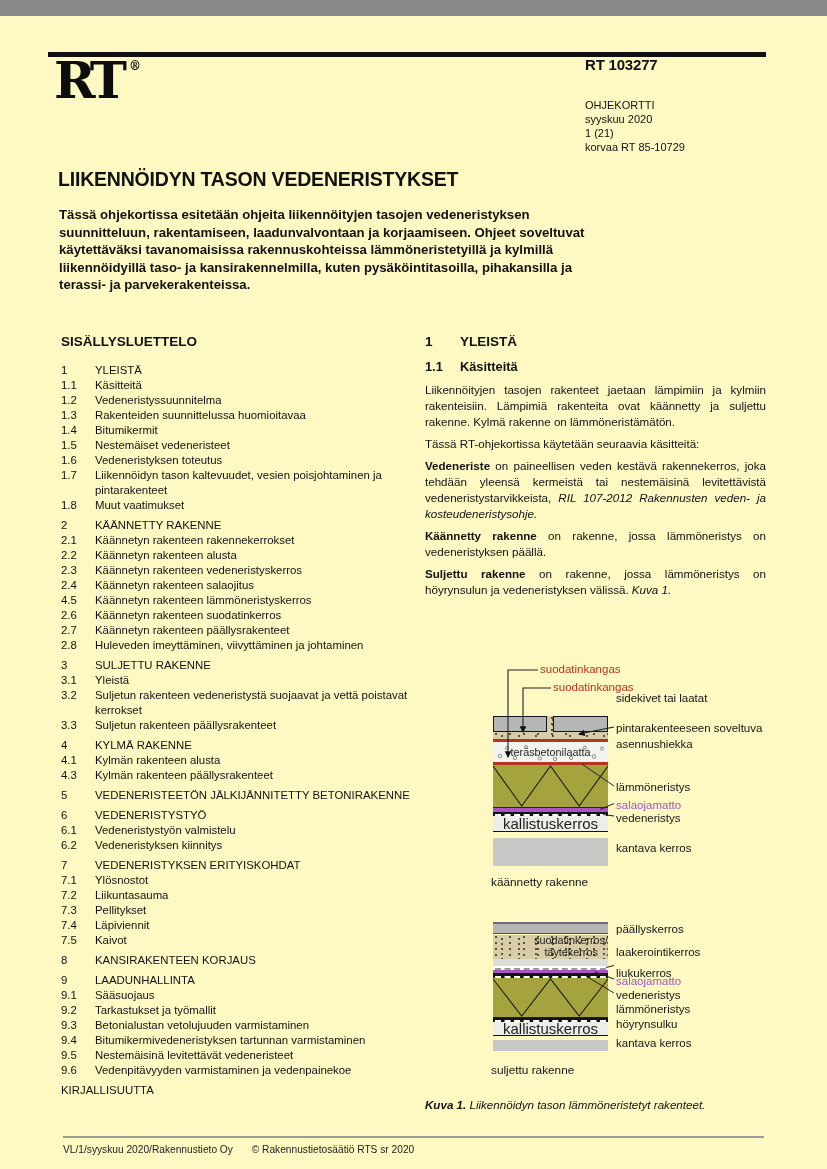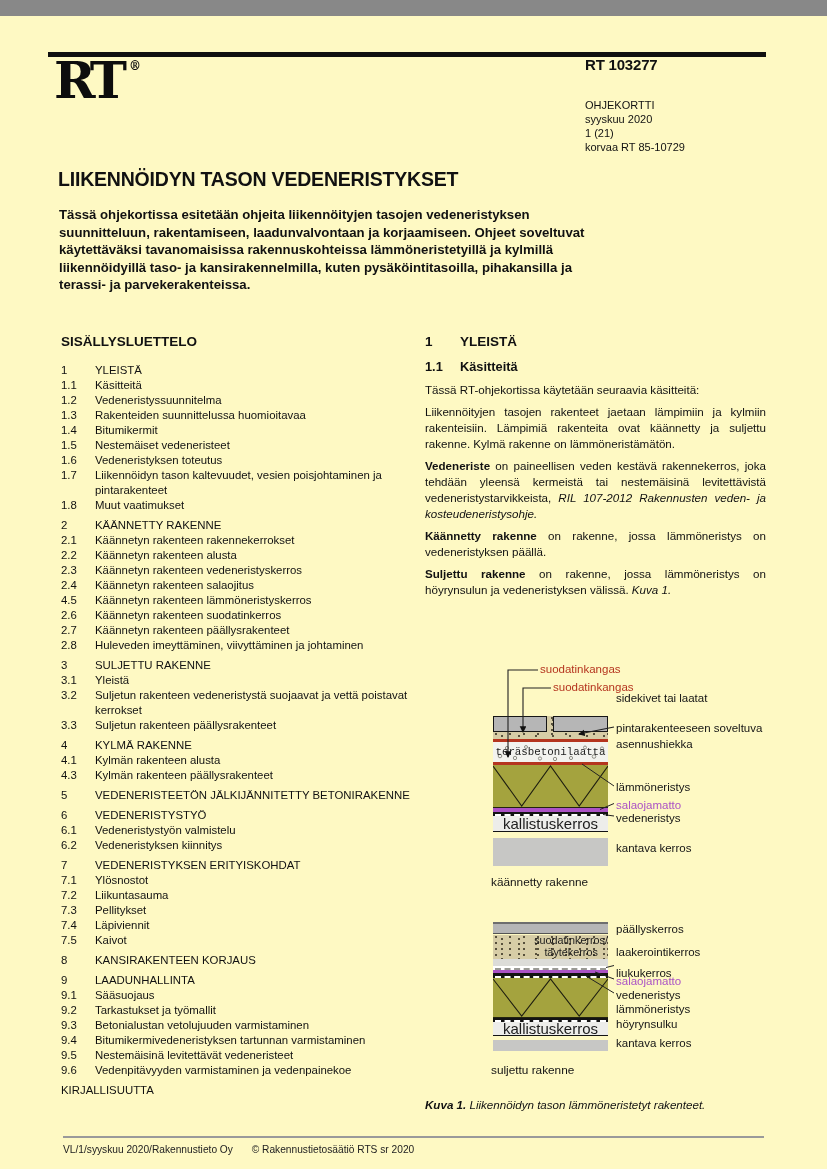--- a/index.html
+++ b/index.html
@@ -326,38 +326,38 @@
 
   <div class="rcol">
     <div class="h1row">
       <span class="hnum">1</span>
       <span>YLEISTÄ</span>
     </div>
     <div class="h2row">
       <span class="hnum">1.1</span>
       <span>Käsitteitä</span>
     </div>
+    <p>Liikennöityjen tasojen rakenteet jaetaan lämpimiin ja kylmiin rakenteisiin. Lämpimiä rakenteita ovat käännetty ja suljettu rakenne. Kylmä rakenne on lämmöneristämätön.</p>
     <p>Tässä RT-ohjekortissa käytetään seuraavia käsitteitä:</p>
-    <p>Liikennöityjen tasojen rakenteet jaetaan lämpimiin ja kylmiin rakenteisiin. Lämpimiä rakenteita ovat käännetty ja suljettu rakenne. Kylmä rakenne on lämmöneristämätön.</p>
     <p><span class="lead">Vedeneriste</span><span> on paineellisen veden kestävä rakennekerros, joka tehdään yleensä kermeistä tai nestemäisinä levitettävistä vedeneristystarvikkeista, </span><span class="ref">RIL 107-2012 Rakennusten veden- ja kosteudeneristysohje.</span></p>
     <p><span class="lead">Käännetty rakenne</span><span> on rakenne, jossa lämmöneristys on vedeneristyksen päällä.</span></p>
     <p><span class="lead">Suljettu rakenne</span><span> on rakenne, jossa lämmöneristys on höyrynsulun ja vedeneristyksen välissä. </span><span class="ref">Kuva 1.</span></p>
   </div>
 
   <div class="diagram" id="d1">
     <div class="dcallout" style="left:60px;top:3px;">suodatinkangas</div>
     <div class="dcallout" style="left:73px;top:21px;">suodatinkangas</div>
 
     <div class="band speckle" style="top:56px;height:16px;">
       <div class="block" style="left:0;width:53.5px;"></div>
       <div class="block" style="left:59.5px;width:55.5px;"></div>
     </div>
     <div class="band speckle" style="top:72px;height:6.5px;"></div>
     <div class="band redline" style="top:78.5px;height:3px;"></div>
-    <div class="band laatta" style="top:81.5px;height:20.5px;font-family:Liberation Mono, monospace;">
+    <div class="band laatta" style="top:81.5px;height:20.5px;">
       <svg viewBox="0 0 115 20.5" style="position:absolute;inset:0;width:100%;height:100%;">
         <g fill="none" stroke="#84847c" stroke-width="0.9">
           <circle cx="7" cy="14" r="1.8"></circle>
             <circle cx="14" cy="6" r="1.6"></circle>
             <circle cx="22" cy="16" r="1.7"></circle>
           <circle cx="33" cy="5" r="1.5"></circle>
             <circle cx="47" cy="16.5" r="1.6"></circle>
             <circle cx="62" cy="17" r="1.7"></circle>
           <circle cx="78" cy="16" r="1.6"></circle>
             <circle cx="92" cy="5.5" r="1.5"></circle>

